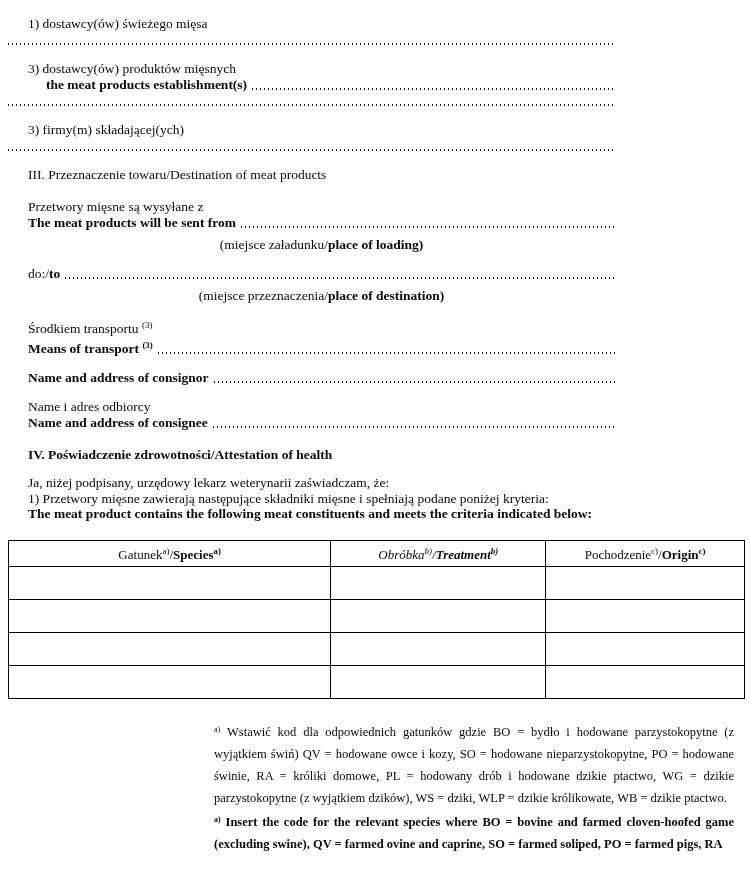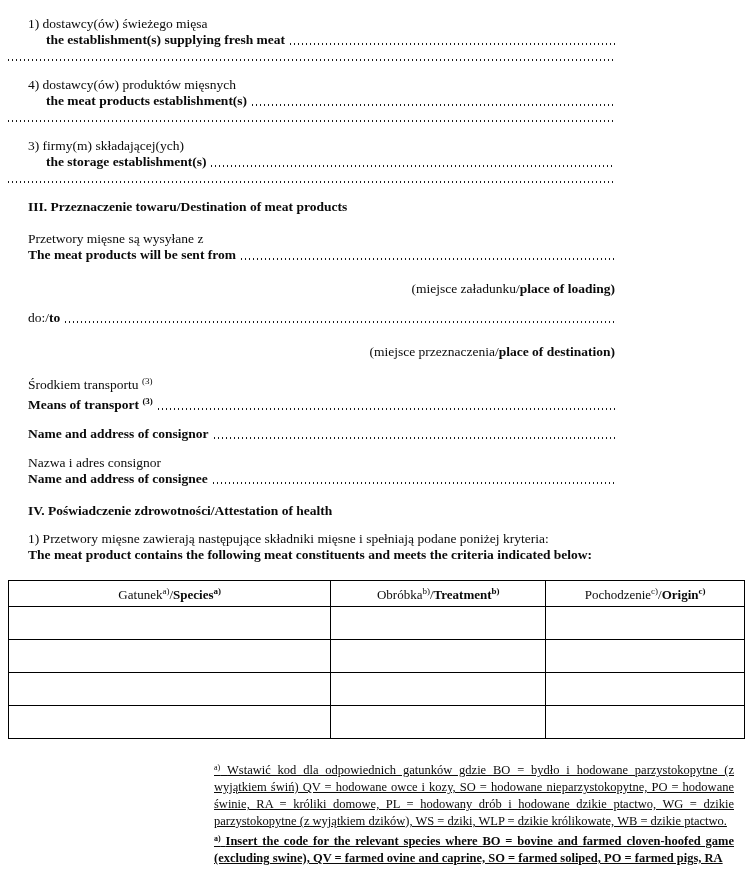--- a/index.html
+++ b/index.html
@@ -30,82 +30,73 @@
     height: 15px;
     margin-left: -20px;
     background-image: repeating-linear-gradient(to right, #1a1a1a 0 1.4px, transparent 1.4px 4px);
     background-size: 100% 2px;
     background-repeat: no-repeat;
     background-position: left bottom 2px;
   }
   .entry { margin-bottom: 14px; }
   .entry .ind { padding-left: 18px; }
   .entry-gap { margin-top: 12px; }
-  .h3 { font-weight: bold; margin: 10px 0 16px; }
+  .h3 { font-weight: normal; margin: 10px 0 16px; }
   .h4 { font-weight: bold; margin: 16px 0 12px; }
   .block { margin-bottom: 13px; }
-  .caption { text-align: right; margin-top: 18px; }
+  .caption { text-align: center; margin-top: 6px; }
   .intro div { line-height: 15.5px; }
   table.species {
     margin: 18px 0 0 -20px;
     width: 737px;
     border-collapse: collapse;
     table-layout: fixed;
   }
   table.species th, table.species td { border: 1.2px solid #000; }
   table.species th {
     font-weight: normal;
     text-align: center;
     vertical-align: top;
     padding: 2px 6px 3px;
     height: 21px;
     font-size: 13px;
   }
   table.species td { height: 33px; }
-  .c1 { width: 43.8%; } .c2 { width: 29.2%; } .c3 { width: 27%; margin-top: 9px; }
+  .c1 { width: 43.8%; } .c2 { width: 29.2%; font-style: italic; } .c3 { width: 27%; margin-top: 9px; }
   .footnotes {
     margin: 20px 18px 0 186px;
     width: 520px;
     text-align: justify;
     font-size: 12.5px;
-    line-height: 17px;
-    text-decoration: underline;
+    line-height: 22px;
   }
   .footnotes .sup { font-size: 8px; vertical-align: 4px; }
 </style>
 </head>
 <body>
 
 <div class="page">
   <div class="col">
 
     <div class="entry">
       <div>1) dostawcy(ów) świeżego mięsa</div>
-      <div class="fillrow ind">
-        <span class="b lbl">the establishment(s) supplying fresh meat</span>
-        <span class="dots"></span>
-      </div>
       <div class="dotline"></div>
     </div>
 
     <div class="entry">
-      <div>4) dostawcy(ów) produktów mięsnych</div>
+      <div>3) dostawcy(ów) produktów mięsnych</div>
       <div class="fillrow ind">
         <span class="b lbl">the meat products establishment(s)</span>
         <span class="dots"></span>
       </div>
       <div class="dotline"></div>
     </div>
 
     <div class="entry entry-gap">
       <div>3) firmy(m) składającej(ych)</div>
-      <div class="fillrow ind">
-        <span class="b lbl">the storage establishment(s)</span>
-        <span class="dots"></span>
-      </div>
       <div class="dotline"></div>
     </div>
 
     <div class="h3">III. Przeznaczenie towaru/Destination of meat products</div>
 
     <div class="block">
       <div>Przetwory mięsne są wysyłane z</div>
       <div class="fillrow">
         <span class="b lbl">The meat products will be sent from</span>
         <span class="dots"></span>
@@ -136,30 +127,31 @@
     </div>
 
     <div class="block">
       <div class="fillrow">
         <span class="b lbl">Name and address of consignor</span>
         <span class="dots"></span>
       </div>
     </div>
 
     <div class="block">
-      <div>Nazwa i adres consignor</div>
+      <div>Name i adres odbiorcy</div>
       <div class="fillrow">
         <span class="b lbl">Name and address of consignee</span>
         <span class="dots"></span>
       </div>
     </div>
 
     <div class="h4">IV.  Poświadczenie zdrowotności/Attestation of health</div>
 
     <div class="intro">
+      <div>Ja, niżej podpisany, urzędowy lekarz weterynarii zaświadczam, że:</div>
       <div>1) Przetwory mięsne zawierają następujące składniki mięsne i spełniają podane poniżej kryteria:</div>
       <div class="b">The meat product contains the following meat constituents and meets the criteria indicated below:</div>
     </div>
   </div>
 
   <table class="species">
     <thead>
       <tr>
         <th class="c1"><span>Gatunek</span><span class="sup">a)</span><span>/</span><span class="b">Species</span><span class="sup b">a)</span></th>
         <th class="c2"><span>Obróbka</span><span class="sup">b)</span><span>/</span><span class="b">Treatment</span><span class="sup b">b)</span></th>

